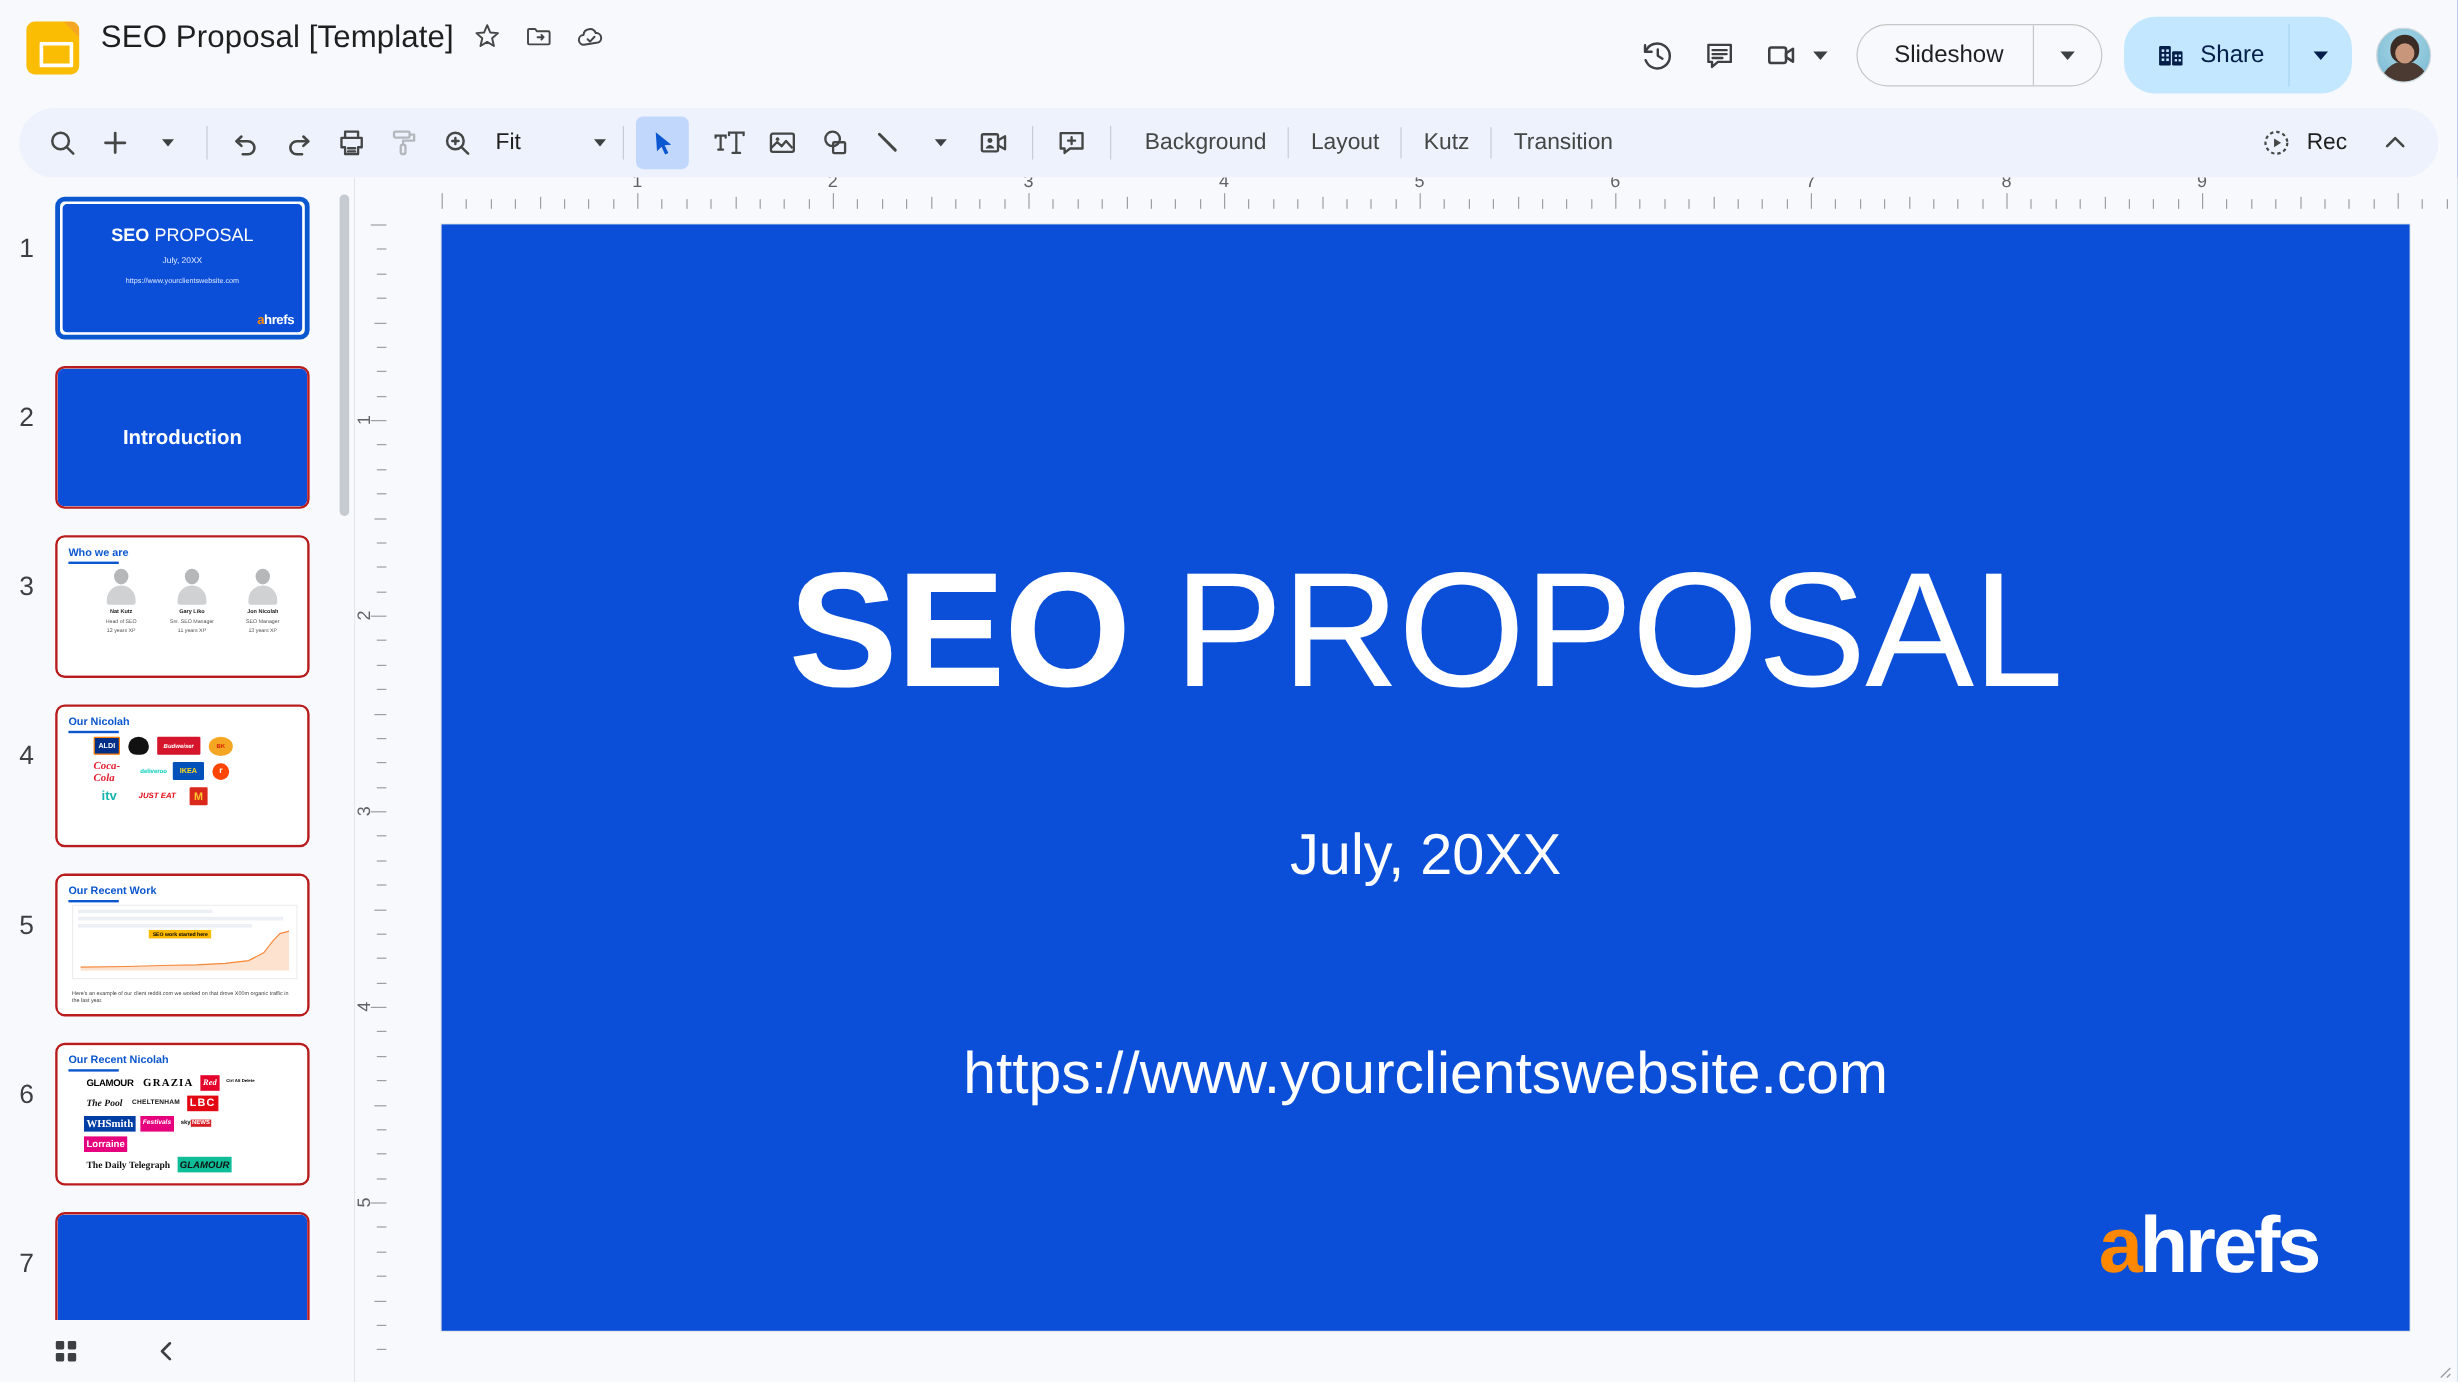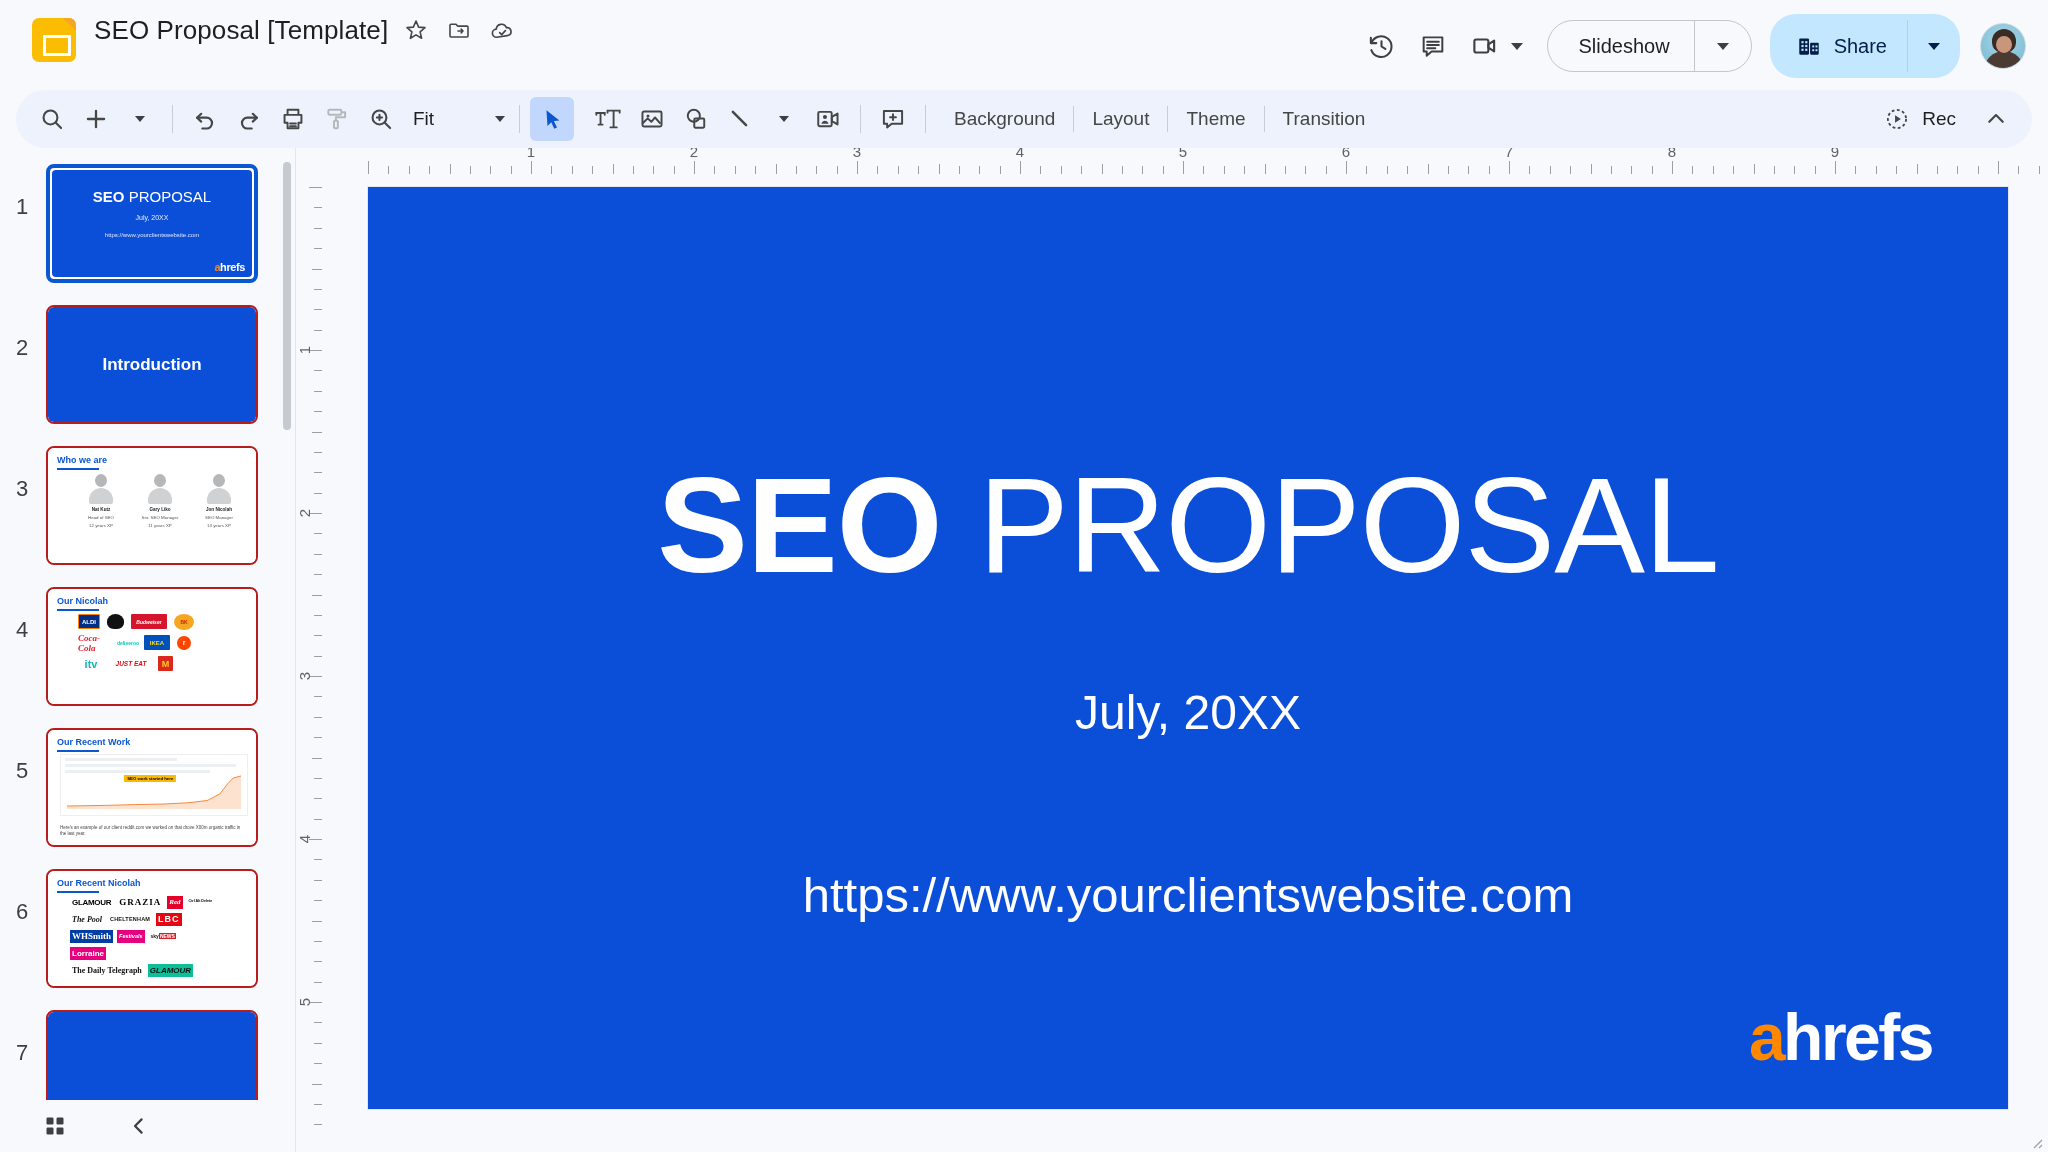--- a/index.html
+++ b/index.html
@@ -6,21 +6,21 @@
   html, body {
     width: 2048px; height: 1152px;
     overflow: hidden;
     font-family: "Liberation Sans", sans-serif;
     background: #f8f9fd;
     -webkit-font-smoothing: antialiased;
   }
   .app { width: 2048px; height: 1152px; display: flex; flex-direction: column; background: #f8f9fd; }
 
   
-  .header { height: 88px; display: flex; align-items: flex-start; padding: 10px 22px 0 32px; flex: none; position: relative; }
+  .header { height: 88px; display: flex; align-items: flex-start; padding: 10px 22px 0 22px; flex: none; position: relative; }
   .doc-icon {
     width: 44px; height: 44px; border-radius: 7px; background: #fbbc04;
     margin-top: 8px; margin-right: 18px; flex: none; position: relative;
   }
   .doc-icon::before {
     content: ""; position: absolute; right: 0; top: 0;
     border-width: 0 13px 13px 0; border-style: solid; border-color: transparent #f5a623 transparent transparent;
     border-top-right-radius: 7px;
   }
   .doc-icon::after {
@@ -409,21 +409,21 @@
       <svg width="26" height="26" viewBox="0 0 24 24" fill="none" stroke="currentColor" stroke-width="1.8" stroke-linejoin="round">
           <path d="M3.6 4.6h16.8v11.8h-9.6l-4.2 3.4v-3.4H3.6z"></path>
           <path d="M12 7.6v5.4M9.3 10.3h5.4" stroke-linecap="round"></path>
         </svg>
     </div>
     <div class="tb-sep"></div>
     <div class="tb-text">Background</div>
     <div class="tb-textsep"></div>
     <div class="tb-text">Layout</div>
     <div class="tb-textsep"></div>
-    <div class="tb-text">Theme</div>
+    <div class="tb-text">Kutz</div>
     <div class="tb-textsep"></div>
     <div class="tb-text">Transition</div>
 
     <div class="rec-group">
       <div class="rec-btn">
         <svg width="26" height="26" viewBox="0 0 24 24" fill="none" stroke="currentColor" stroke-width="1.7">
             <circle cx="12" cy="12" r="8.4" stroke-dasharray="2.6 2.3"></circle>
             <path d="M10.2 8.6 15.6 12l-5.4 3.4z" fill="currentColor" stroke="none"></path>
           </svg>
         <div class="rec-label">Rec</div>

